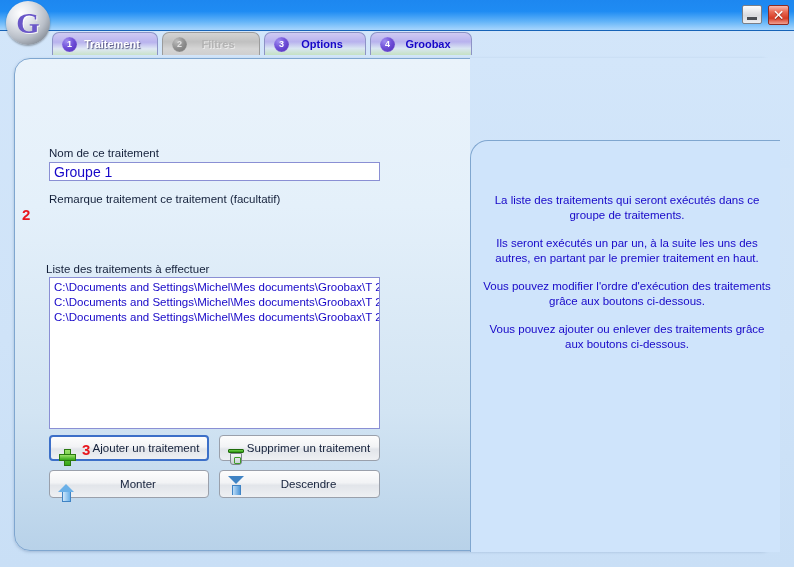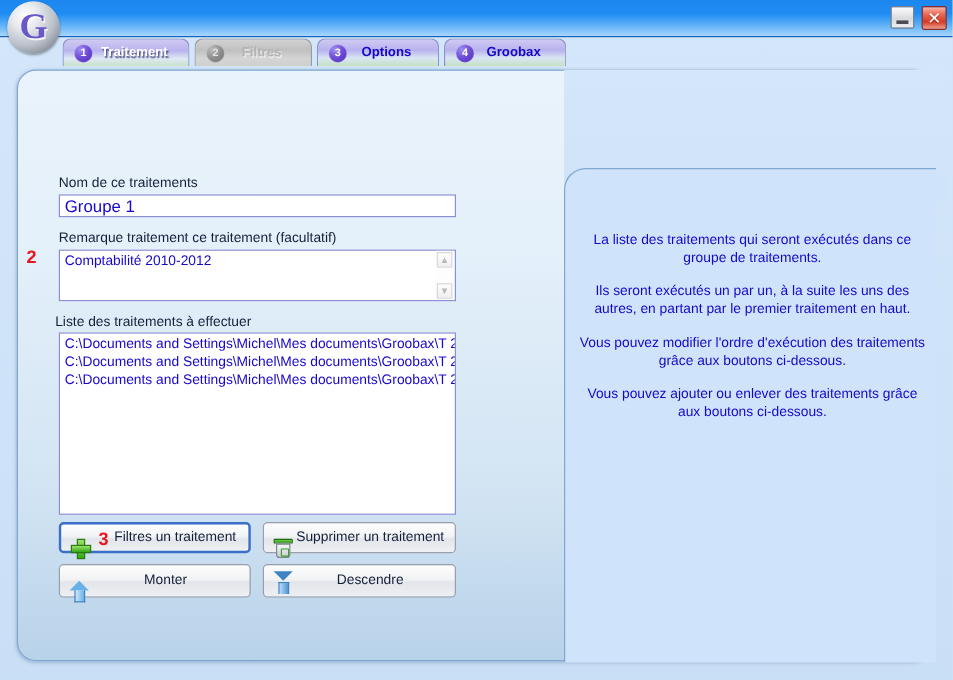--- a/index.html
+++ b/index.html
@@ -171,44 +171,37 @@
   <div class="mainpanel-cut"></div>
   <div class="help-panel"></div>
 
   <div class="help-text">
     <p>La liste des traitements qui seront exécutés dans ce groupe de traitements.</p>
     <p>Ils seront exécutés un par un, à la suite les uns des autres, en partant par le premier traitement en haut.</p>
     <p>Vous pouvez modifier l'ordre d'exécution des traitements grâce aux boutons ci-dessous.</p>
     <p>Vous pouvez ajouter ou enlever des traitements grâce aux boutons ci-dessous.</p>
   </div>
 
-  <div class="lbl-field" style="left:49px;top:147px;">Nom de ce traitements</div>
+  <div class="lbl-field" style="left:49px;top:147px;">Nom de ce traitement</div>
   <div class="txtinput" style="left:49px;top:162px;width:331px;height:19px;line-height:15px;">Groupe 1</div>
 
   <div class="lbl-field" style="left:49px;top:193px;">Remarque traitement ce traitement (facultatif)</div>
   <div class="redno" style="left:22px;top:206px;">2</div>
-  <div class="txtarea" style="left:49px;top:208px;width:331px;height:43px;">
-    <div class="val">Comptabilité 2010-2012</div>
-    <div class="sb">
-      <div class="sbtn up">▲</div>
-      <div class="sbtn dn">▼</div>
-    </div>
-  </div>
 
   <div class="lbl-field" style="left:46px;top:263px;">Liste des traitements à effectuer</div>
   <div class="listbox" style="left:49px;top:277px;width:331px;height:152px;">
     <div class="item">C:\Documents and Settings\Michel\Mes documents\Groobax\T 2011.</div>
     <div class="item">C:\Documents and Settings\Michel\Mes documents\Groobax\T 2012.</div>
     <div class="item">C:\Documents and Settings\Michel\Mes documents\Groobax\T 2010.</div>
   </div>
 
   <div class="btn focus" style="left:49px;top:435px;width:160px;height:26px;">
     <span class="ico plus-i"></span>
     <span class="redno" style="left:31px;top:4px;">3</span>
-    <span class="btxt" style="padding-left:34px;">Filtres un traitement</span>
+    <span class="btxt" style="padding-left:34px;">Ajouter un traitement</span>
   </div>
 
   <div class="btn" style="left:219px;top:435px;width:161px;height:26px;">
     <span class="ico trash-i">
       <span class="lid"></span><span class="can"></span>
     </span>
     <span class="btxt">Supprimer un traitement</span>
   </div>
 
   <div class="btn" style="left:49px;top:470px;width:160px;height:28px;">

